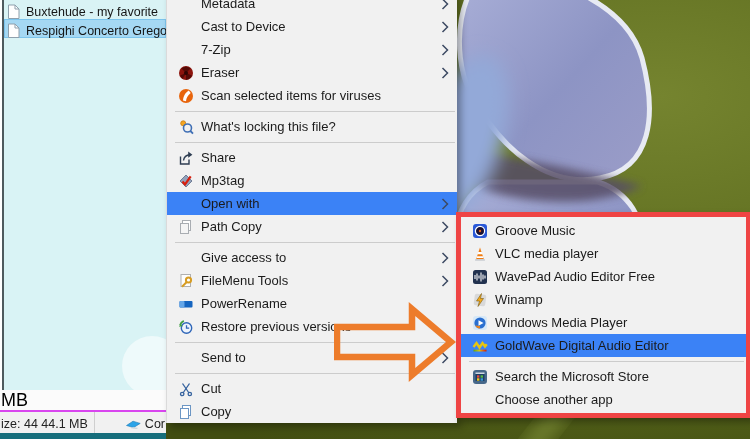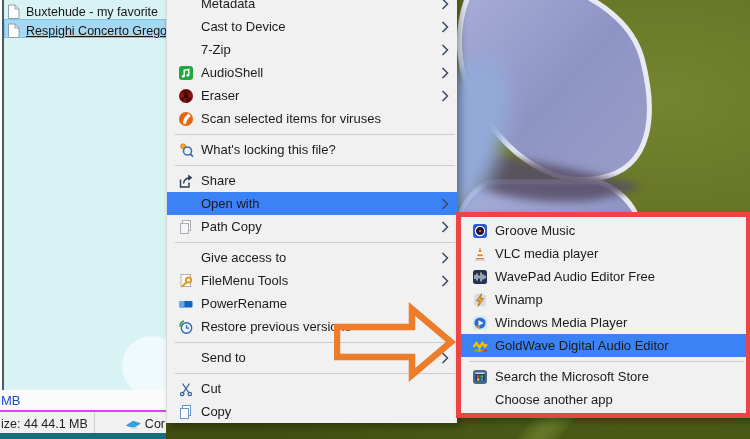--- a/index.html
+++ b/index.html
@@ -9,22 +9,22 @@
   }
   
   .desktop{position:absolute;inset:0;z-index:0;}
   
   .explorer{position:absolute;left:0;top:0;width:166px;height:439px;z-index:1;background:#fff;}
   .explorer .edge-dark{position:absolute;left:2px;top:0;width:2px;height:433px;background:#4e5a5e;}
   .panel{position:absolute;left:4px;top:0;width:162px;height:390px;background:#d9f3f5;overflow:hidden;}
   .panel-circle{position:absolute;right:-16px;bottom:-6px;width:60px;height:60px;border-radius:50%;background:rgba(255,255,255,.55);}
   .file-row{height:19px;display:flex;align-items:flex-end;padding-left:3px;font-size:12.5px;color:#151515;white-space:nowrap;overflow:hidden;}
   .file-row .fic{width:15px;height:15px;margin-right:4px;flex:none;}
-  .file-row.selected{background:#a5d8f3;box-shadow:inset 0 0 0 1px #7cc4ec;text-decoration:underline;}
-  .status1{position:absolute;left:0;top:390px;width:166px;height:20px;background:#fbfbfb;display:flex;align-items:center;font-size:13px;color:#1d4ed8;}
+  .file-row.selected{background:#a5d8f3;box-shadow:inset 0 0 0 1px #7cc4ec;}
+  .status1{position:absolute;left:0;top:390px;width:166px;height:20px;background:#fbfbfb;display:flex;align-items:center;font-size:18px;color:#000000;}
   .status2{position:absolute;left:0;top:410px;width:166px;height:23px;background:#f1f1f1;border-top:2px solid #d946ef;display:flex;align-items:center;font-size:12.5px;color:#222;}
   .status2 .divider{width:1px;height:100%;background:#cfcfcf;margin-left:6px;}
   .status2 .cic{width:17px;height:15px;margin-left:30px;margin-right:3px;flex:none;}
   .teal-bar{position:absolute;left:0;top:433px;width:166px;height:6px;background:#166e7c;}
   
   .menu{position:absolute;background:#f1f1f1;box-shadow:4px 4px 7px rgba(0,0,0,.32);}
   #main-menu{left:166px;top:-8px;width:290px;z-index:2;border-left:1px solid #dadada;}
   #submenu{left:456px;top:212px;width:285px;z-index:3;border:5px solid #ef4444;padding:2px 0;}
   .menu-row{height:23px;display:flex;align-items:center;padding:0 8px 0 10px;font-size:13px;color:#1b1b1b;position:relative;white-space:nowrap;}
   .menu-row.hl{background:#3b82f6;}
@@ -129,36 +129,20 @@
       <span class="lbl">7-Zip</span>
       <span class="chev">
         <svg width="8" height="12" viewBox="0 0 8 12">
           <path d="M1.5 1 L6.5 6 L1.5 11" fill="none" stroke="#3d4a63" stroke-width="1.5"></path>
         </svg>
       </span>
     </div>
     <div class="menu-row">
       <span class="ic">
         <svg width="16" height="16" viewBox="0 0 16 16">
-          <rect x="1" y="1" width="14" height="14" rx="3" fill="#21a73f"></rect>
-          <path d="M6.2 11.2 V5.4 L10.8 4.4 V10.2" stroke="#fff" stroke-width="1.4" fill="none"></path>
-          <circle cx="5.2" cy="11.3" r="1.4" fill="#fff"></circle>
-          <circle cx="9.8" cy="10.3" r="1.4" fill="#fff"></circle>
-        </svg>
-      </span>
-      <span class="lbl">AudioShell</span>
-      <span class="chev">
-        <svg width="8" height="12" viewBox="0 0 8 12">
-          <path d="M1.5 1 L6.5 6 L1.5 11" fill="none" stroke="#3d4a63" stroke-width="1.5"></path>
-        </svg>
-      </span>
-    </div>
-    <div class="menu-row">
-      <span class="ic">
-        <svg width="16" height="16" viewBox="0 0 16 16">
           <circle cx="8" cy="8" r="7" fill="#8c130c"></circle>
           <path d="M8 8 L12.5 3.5 A7 7 0 0 0 3.5 3.5 Z" fill="#300503" opacity=".6"></path>
           <path d="M8 8 L8 14.9 A7 7 0 0 0 13.9 10.6 Z" fill="#300503" opacity=".6"></path>
           <path d="M8 8 L2.1 10.6 A7 7 0 0 0 4.6 13.9 Z" fill="#300503" opacity=".6"></path>
           <circle cx="8" cy="8" r="2" fill="#300503"></circle>
         </svg>
       </span>
       <span class="lbl">Eraser</span>
       <span class="chev">
         <svg width="8" height="12" viewBox="0 0 8 12">
@@ -191,20 +175,30 @@
     <div class="menu-sep"></div>
     <div class="menu-row">
       <span class="ic">
         <svg width="16" height="16" viewBox="0 0 16 16">
           <path d="M2.5 6.5 V14 H11 V9.5" fill="none" stroke="#2e3d52" stroke-width="1.4"></path>
           <path d="M5.5 10.5 C6 6.8 8.6 4.8 12 4.7" fill="none" stroke="#2e3d52" stroke-width="1.4"></path>
           <path d="M10.2 1.6 L14.4 4.7 L10.2 7.8 Z" fill="#2e3d52"></path>
         </svg>
       </span>
       <span class="lbl">Share</span>
+      <span class="chev"></span>
+    </div>
+    <div class="menu-row">
+      <span class="ic">
+        <svg width="16" height="16" viewBox="0 0 16 16">
+          <path d="M8 2 L14 8 L8 14 L2 8 Z" fill="#93a2bb" stroke="#5c6b85" stroke-width=".8"></path>
+          <path d="M4.5 8.5 L7 11.5 L12.7 3.3" fill="none" stroke="#d81f0e" stroke-width="2.2"></path>
+        </svg>
+      </span>
+      <span class="lbl">Mp3tag</span>
       <span class="chev"></span>
     </div>
     <div class="menu-row hl">
       <span class="ic"></span>
       <span class="lbl">Open with</span>
       <span class="chev">
         <svg width="8" height="12" viewBox="0 0 8 12">
           <path d="M1.5 1 L6.5 6 L1.5 11" fill="none" stroke="#3d4a63" stroke-width="1.5"></path>
         </svg>
       </span>

